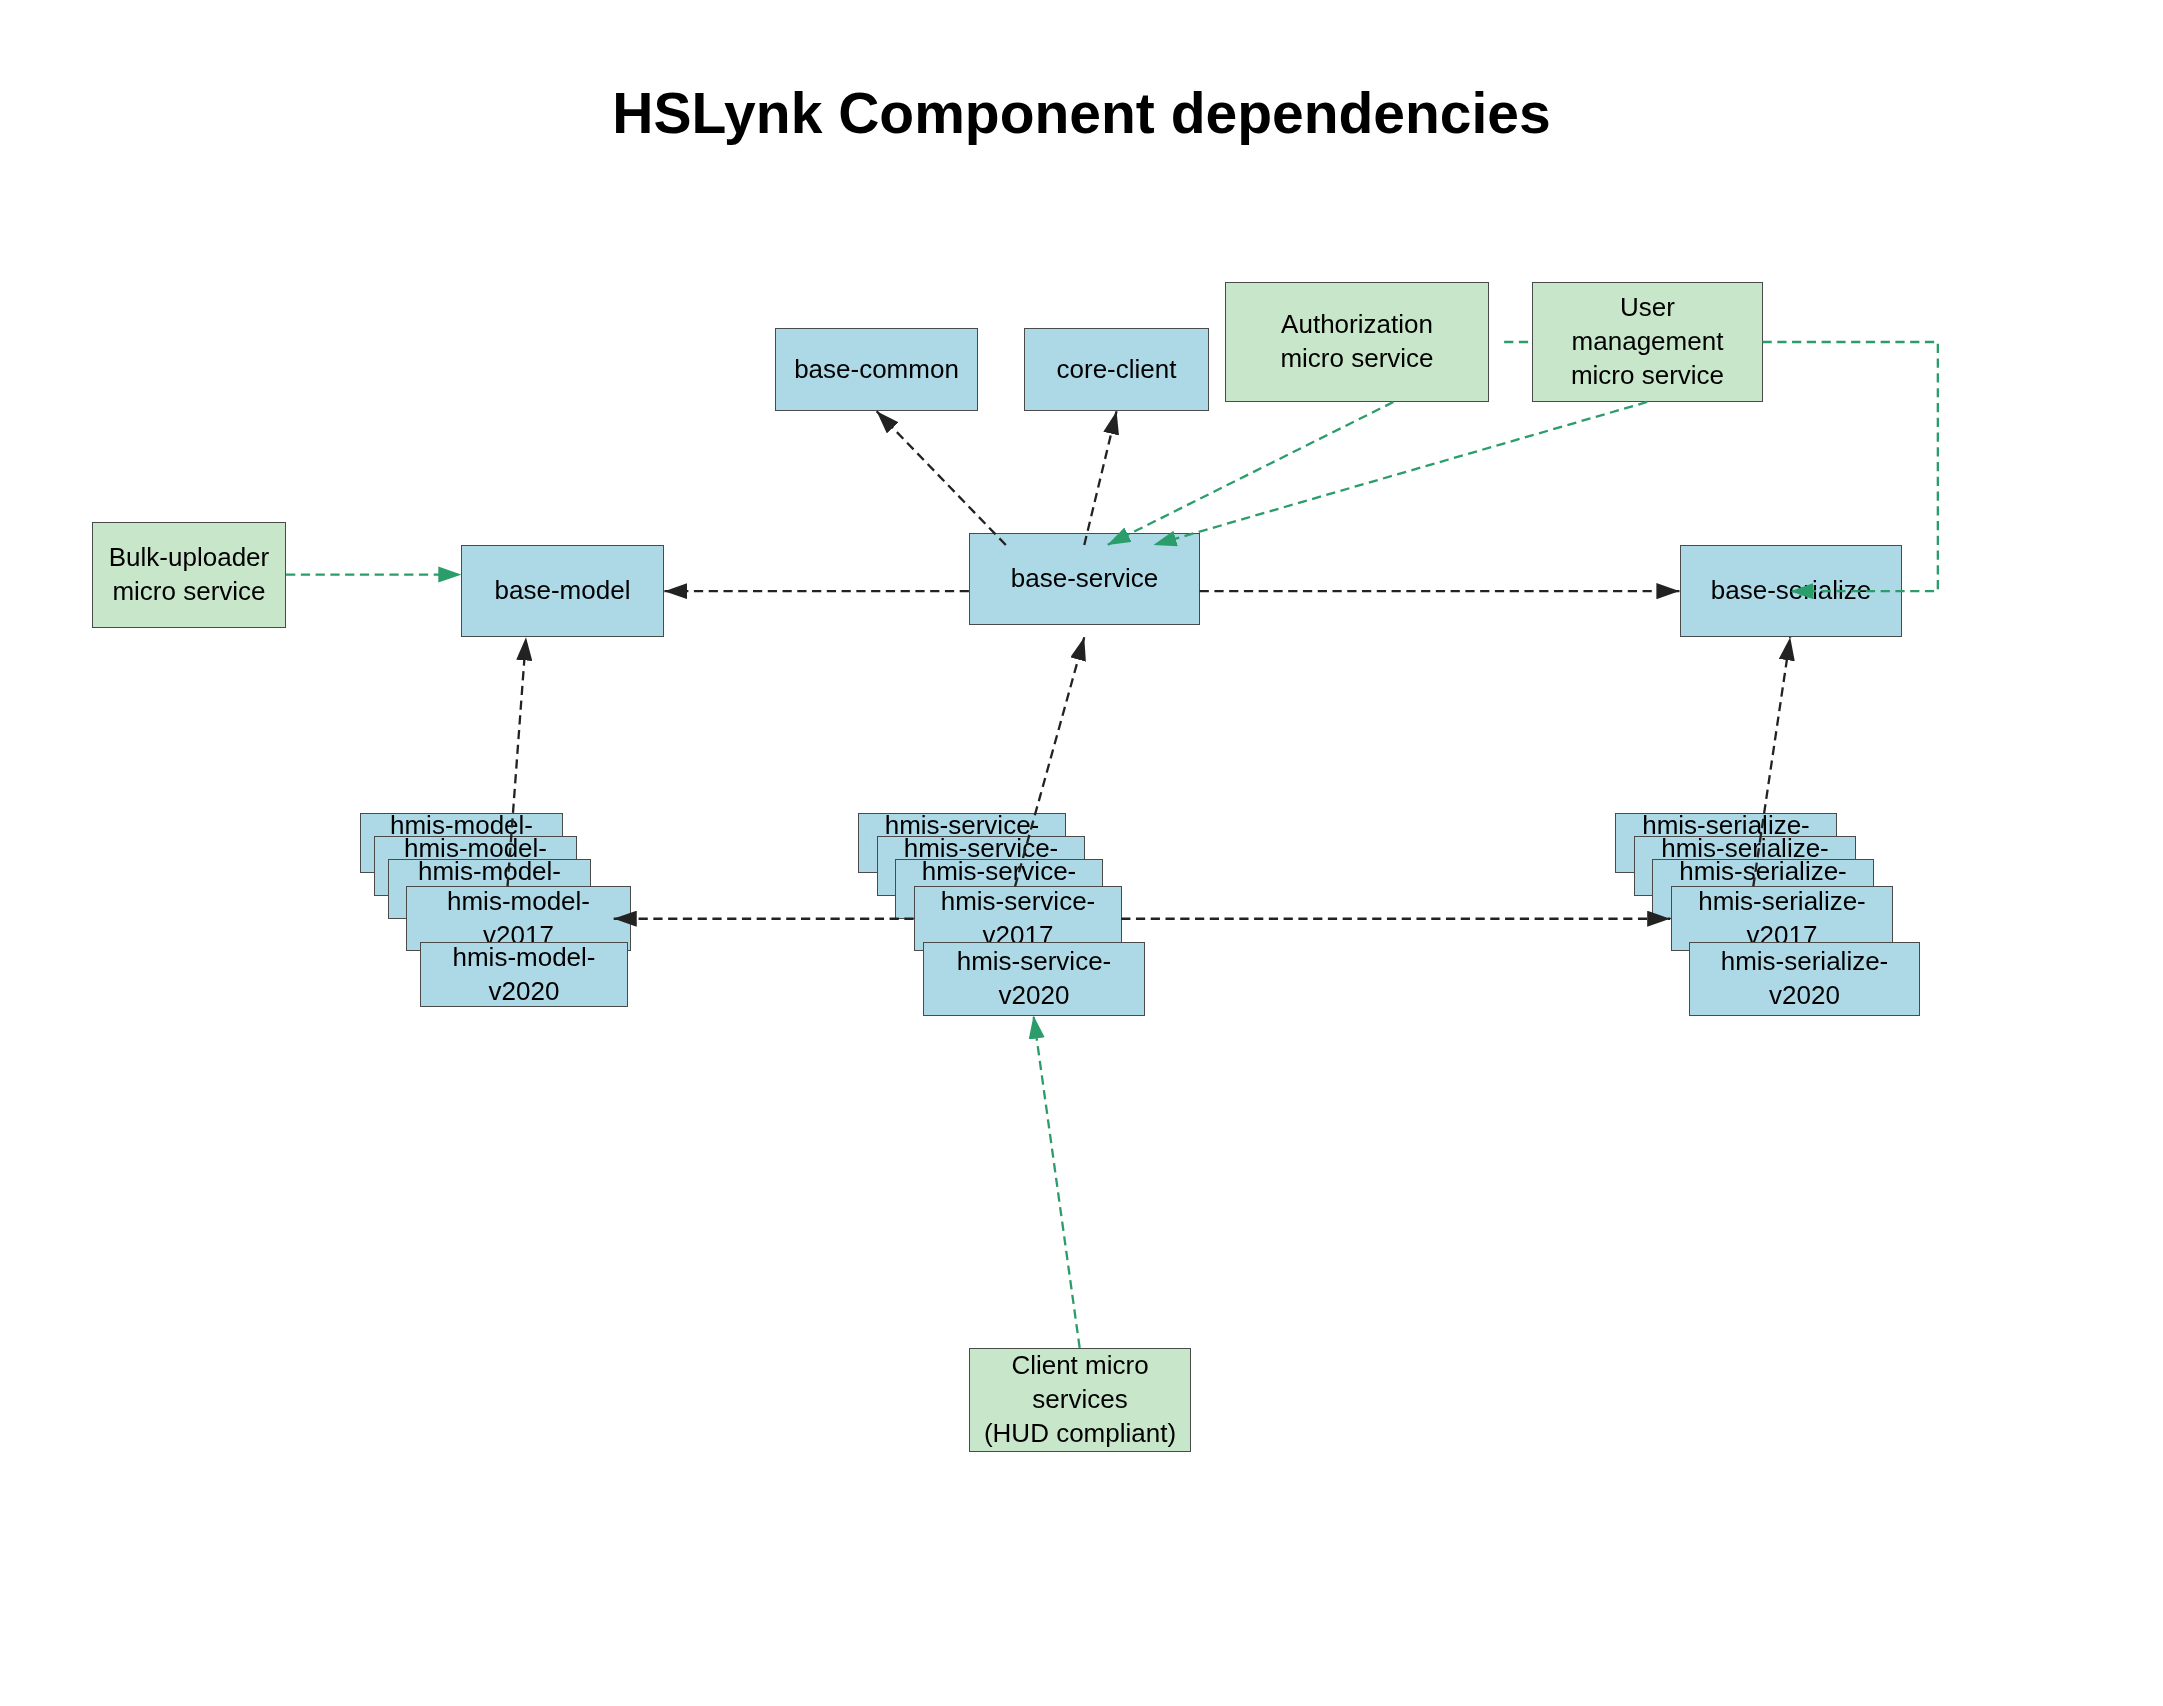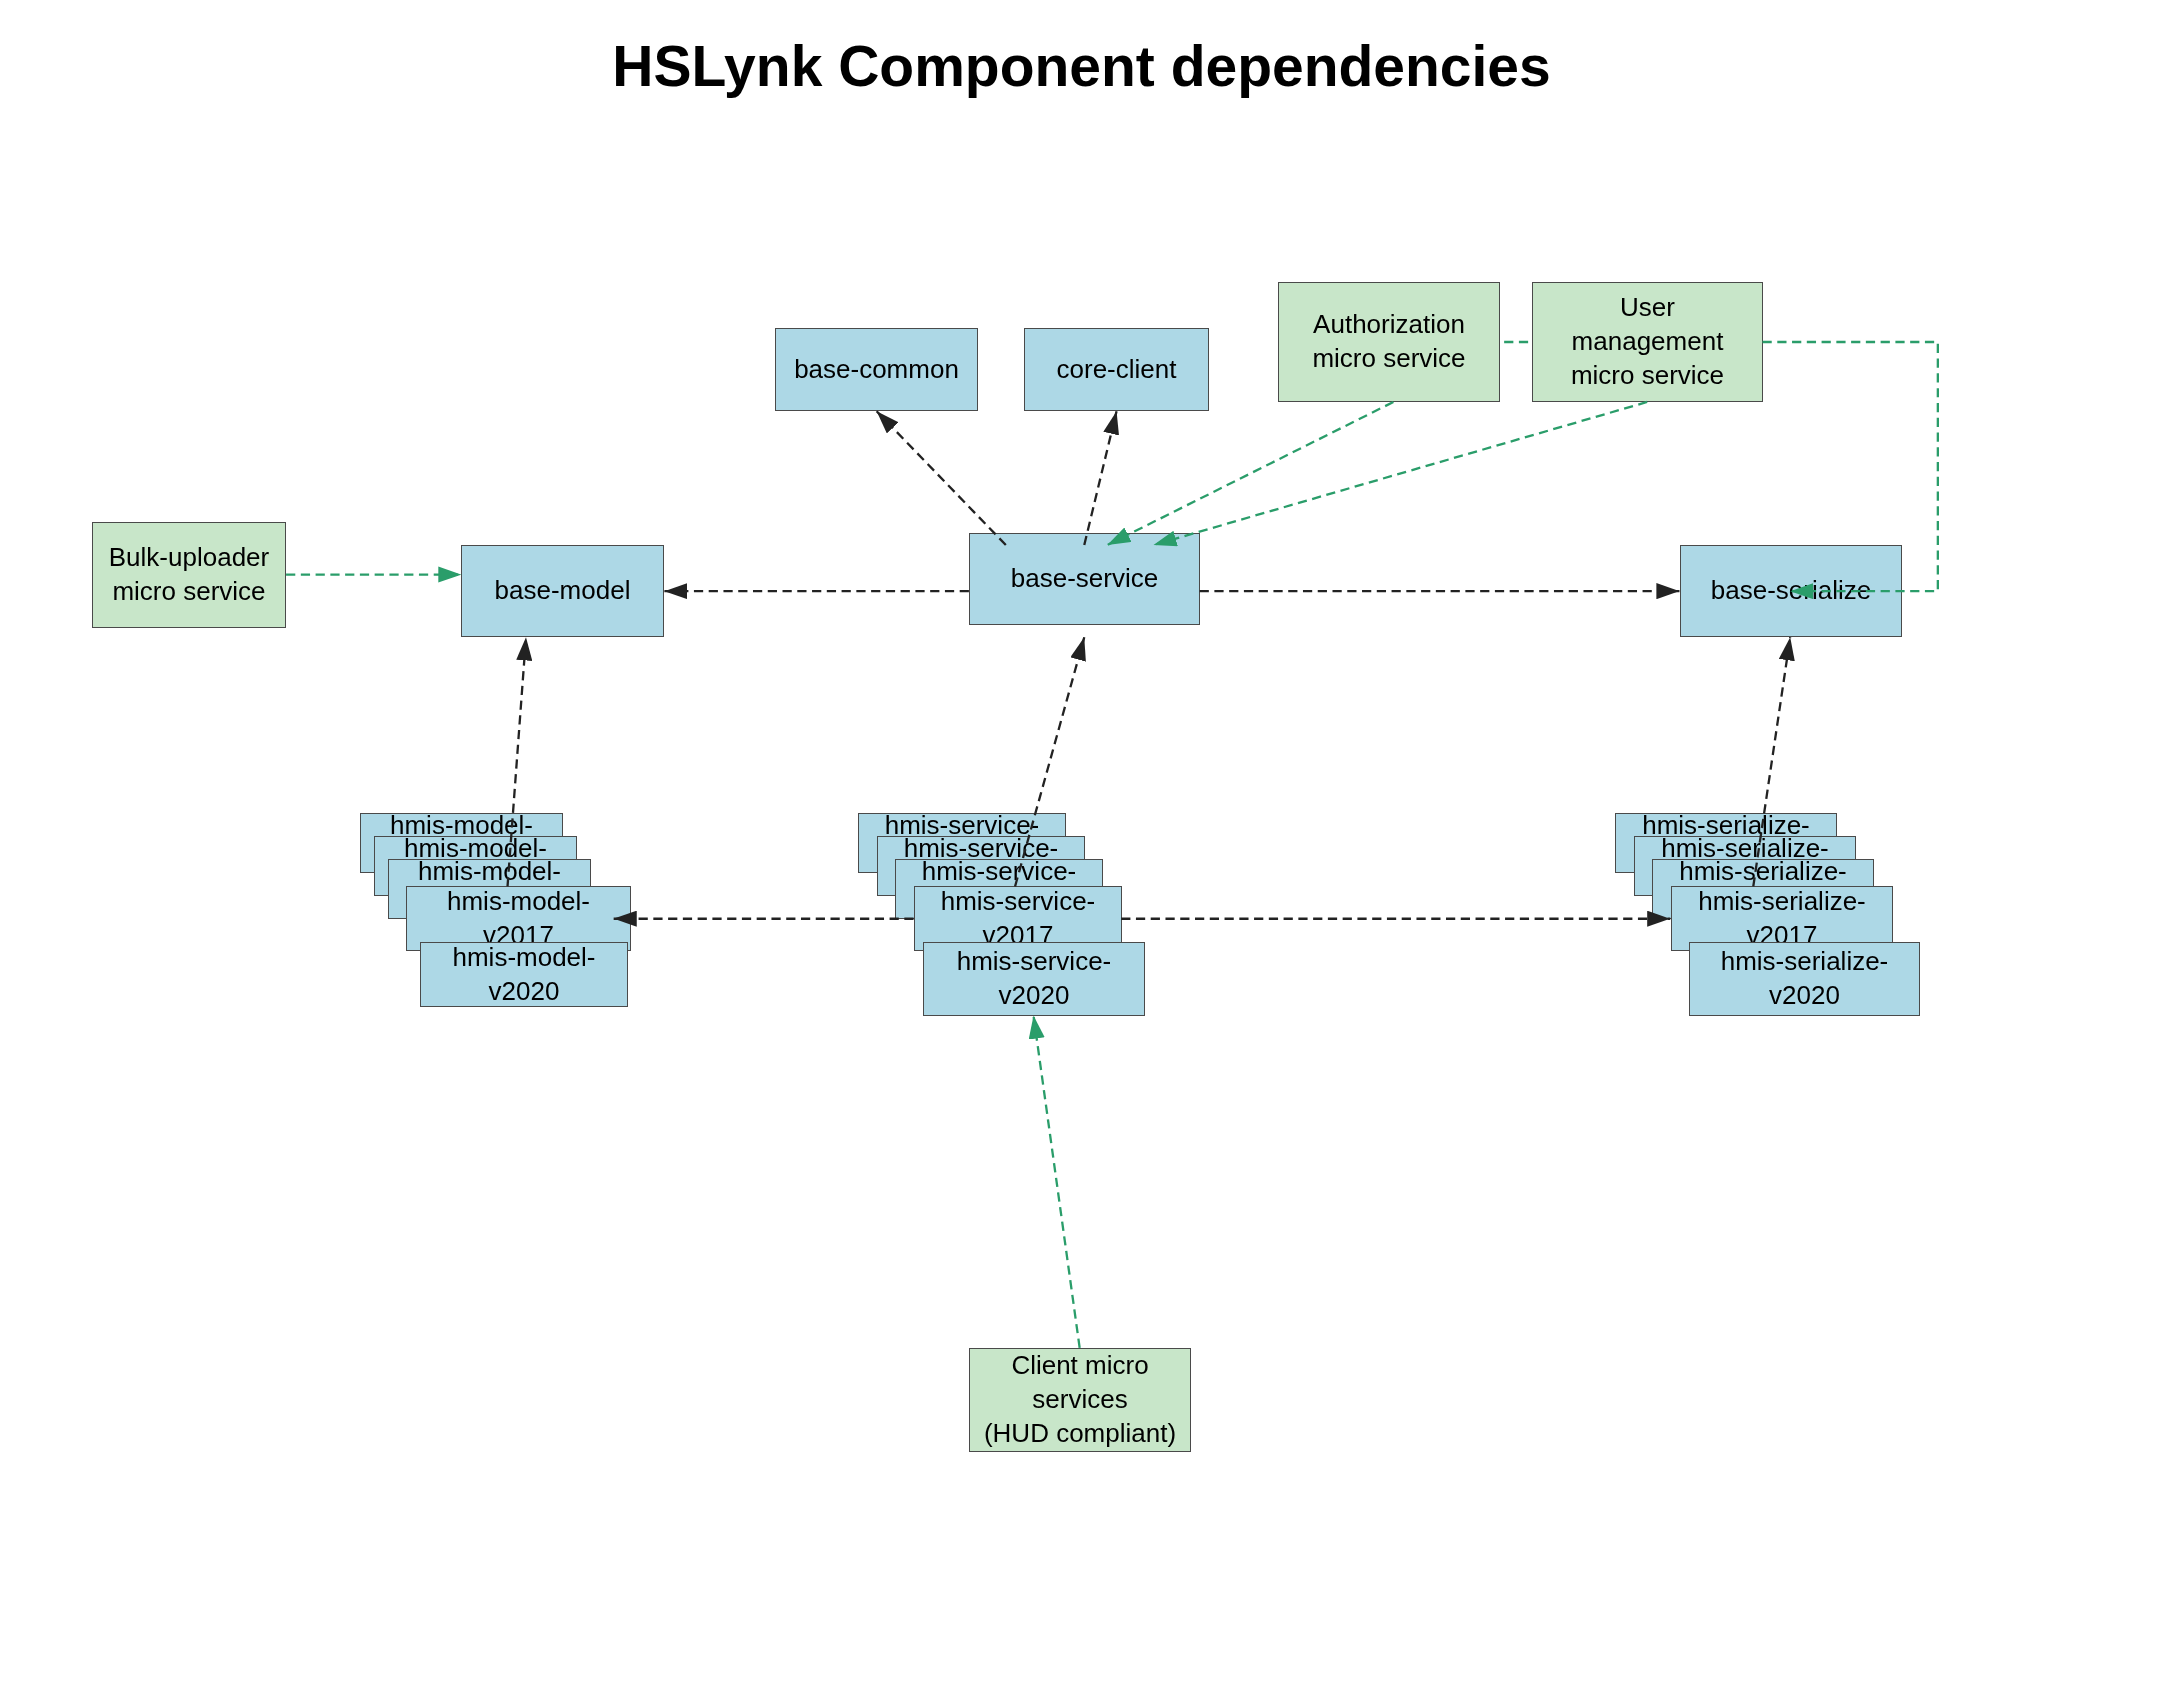--- a/index.html
+++ b/index.html
@@ -8,21 +8,21 @@
       font-family: Arial, sans-serif;
       width: 2163px;
       height: 1706px;
       position: relative;
       overflow: hidden;
     }
     h1 {
       text-align: center;
       font-size: 57px;
       font-weight: bold;
-      padding-top: 33px;
+      padding-top: 80px;
       color: #000;
     }
     .diagram {
       position: absolute;
       top: 148px;
       left: 0;
       width: 2163px;
       height: 1559px;
     }
     
@@ -63,21 +63,21 @@
   <div class="box box-blue" style="left:775px; top:180px; width:203px; height:83px;">base-common</div>
 
   <div class="box box-blue" style="left:1024px; top:180px; width:185px; height:83px;">core-client</div>
 
   <div class="box box-blue" style="left:461px; top:397px; width:203px; height:92px;">base-model</div>
 
   <div class="box box-blue" style="left:969px; top:385px; width:231px; height:92px;">base-service</div>
 
   <div class="box box-blue" style="left:1680px; top:397px; width:222px; height:92px;">base-serialize</div>
 
-  <div class="box box-green" style="left:1278px; top:134px; width:222px; height:120px; white-space: pre-line;">Authorization
+  <div class="box box-green" style="left:1225px; top:134px; width:264px; height:120px; white-space: pre-line;">Authorization
 micro service</div>
 
   <div class="box box-green" style="left:1532px; top:134px; width:231px; height:120px; white-space: pre-line;">User management
 micro service</div>
 
   <div class="box box-green" style="left:92px; top:374px; width:194px; height:106px; white-space: pre-line;">Bulk-uploader
 micro service</div>
 
   <div class="box box-green" style="left:969px; top:1200px; width:222px; height:104px; white-space: pre-line;">Client micro
 services

